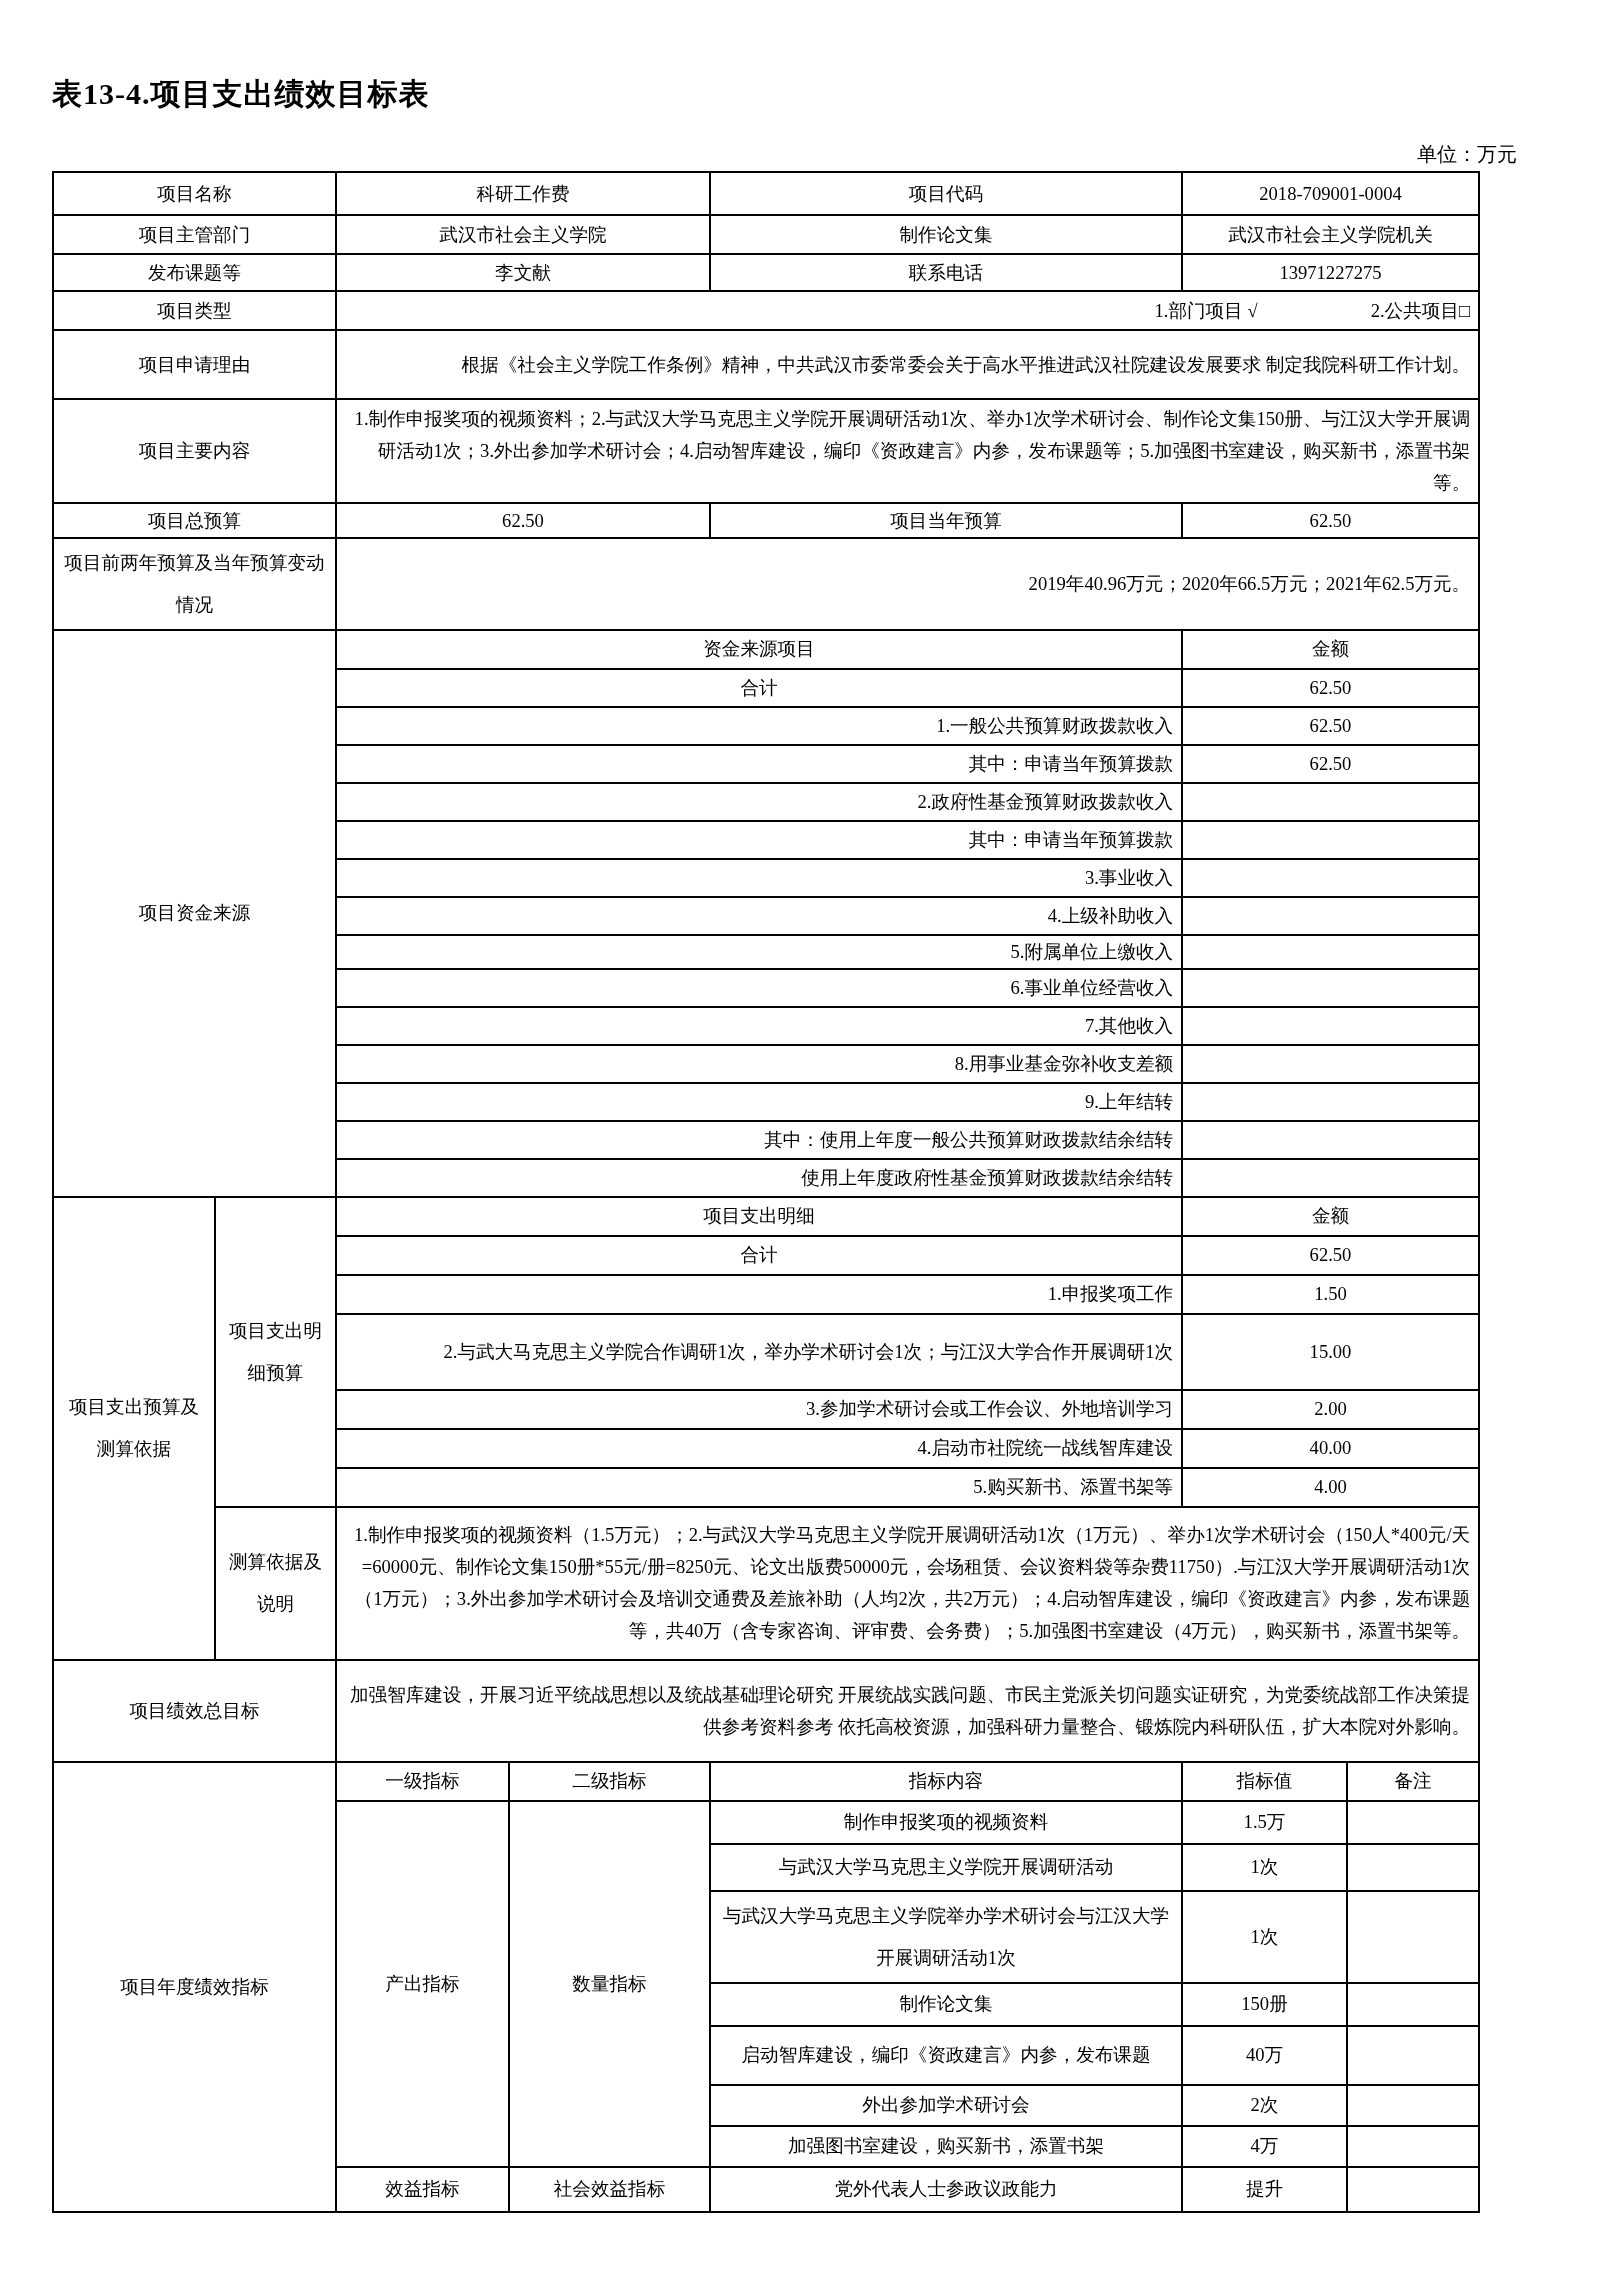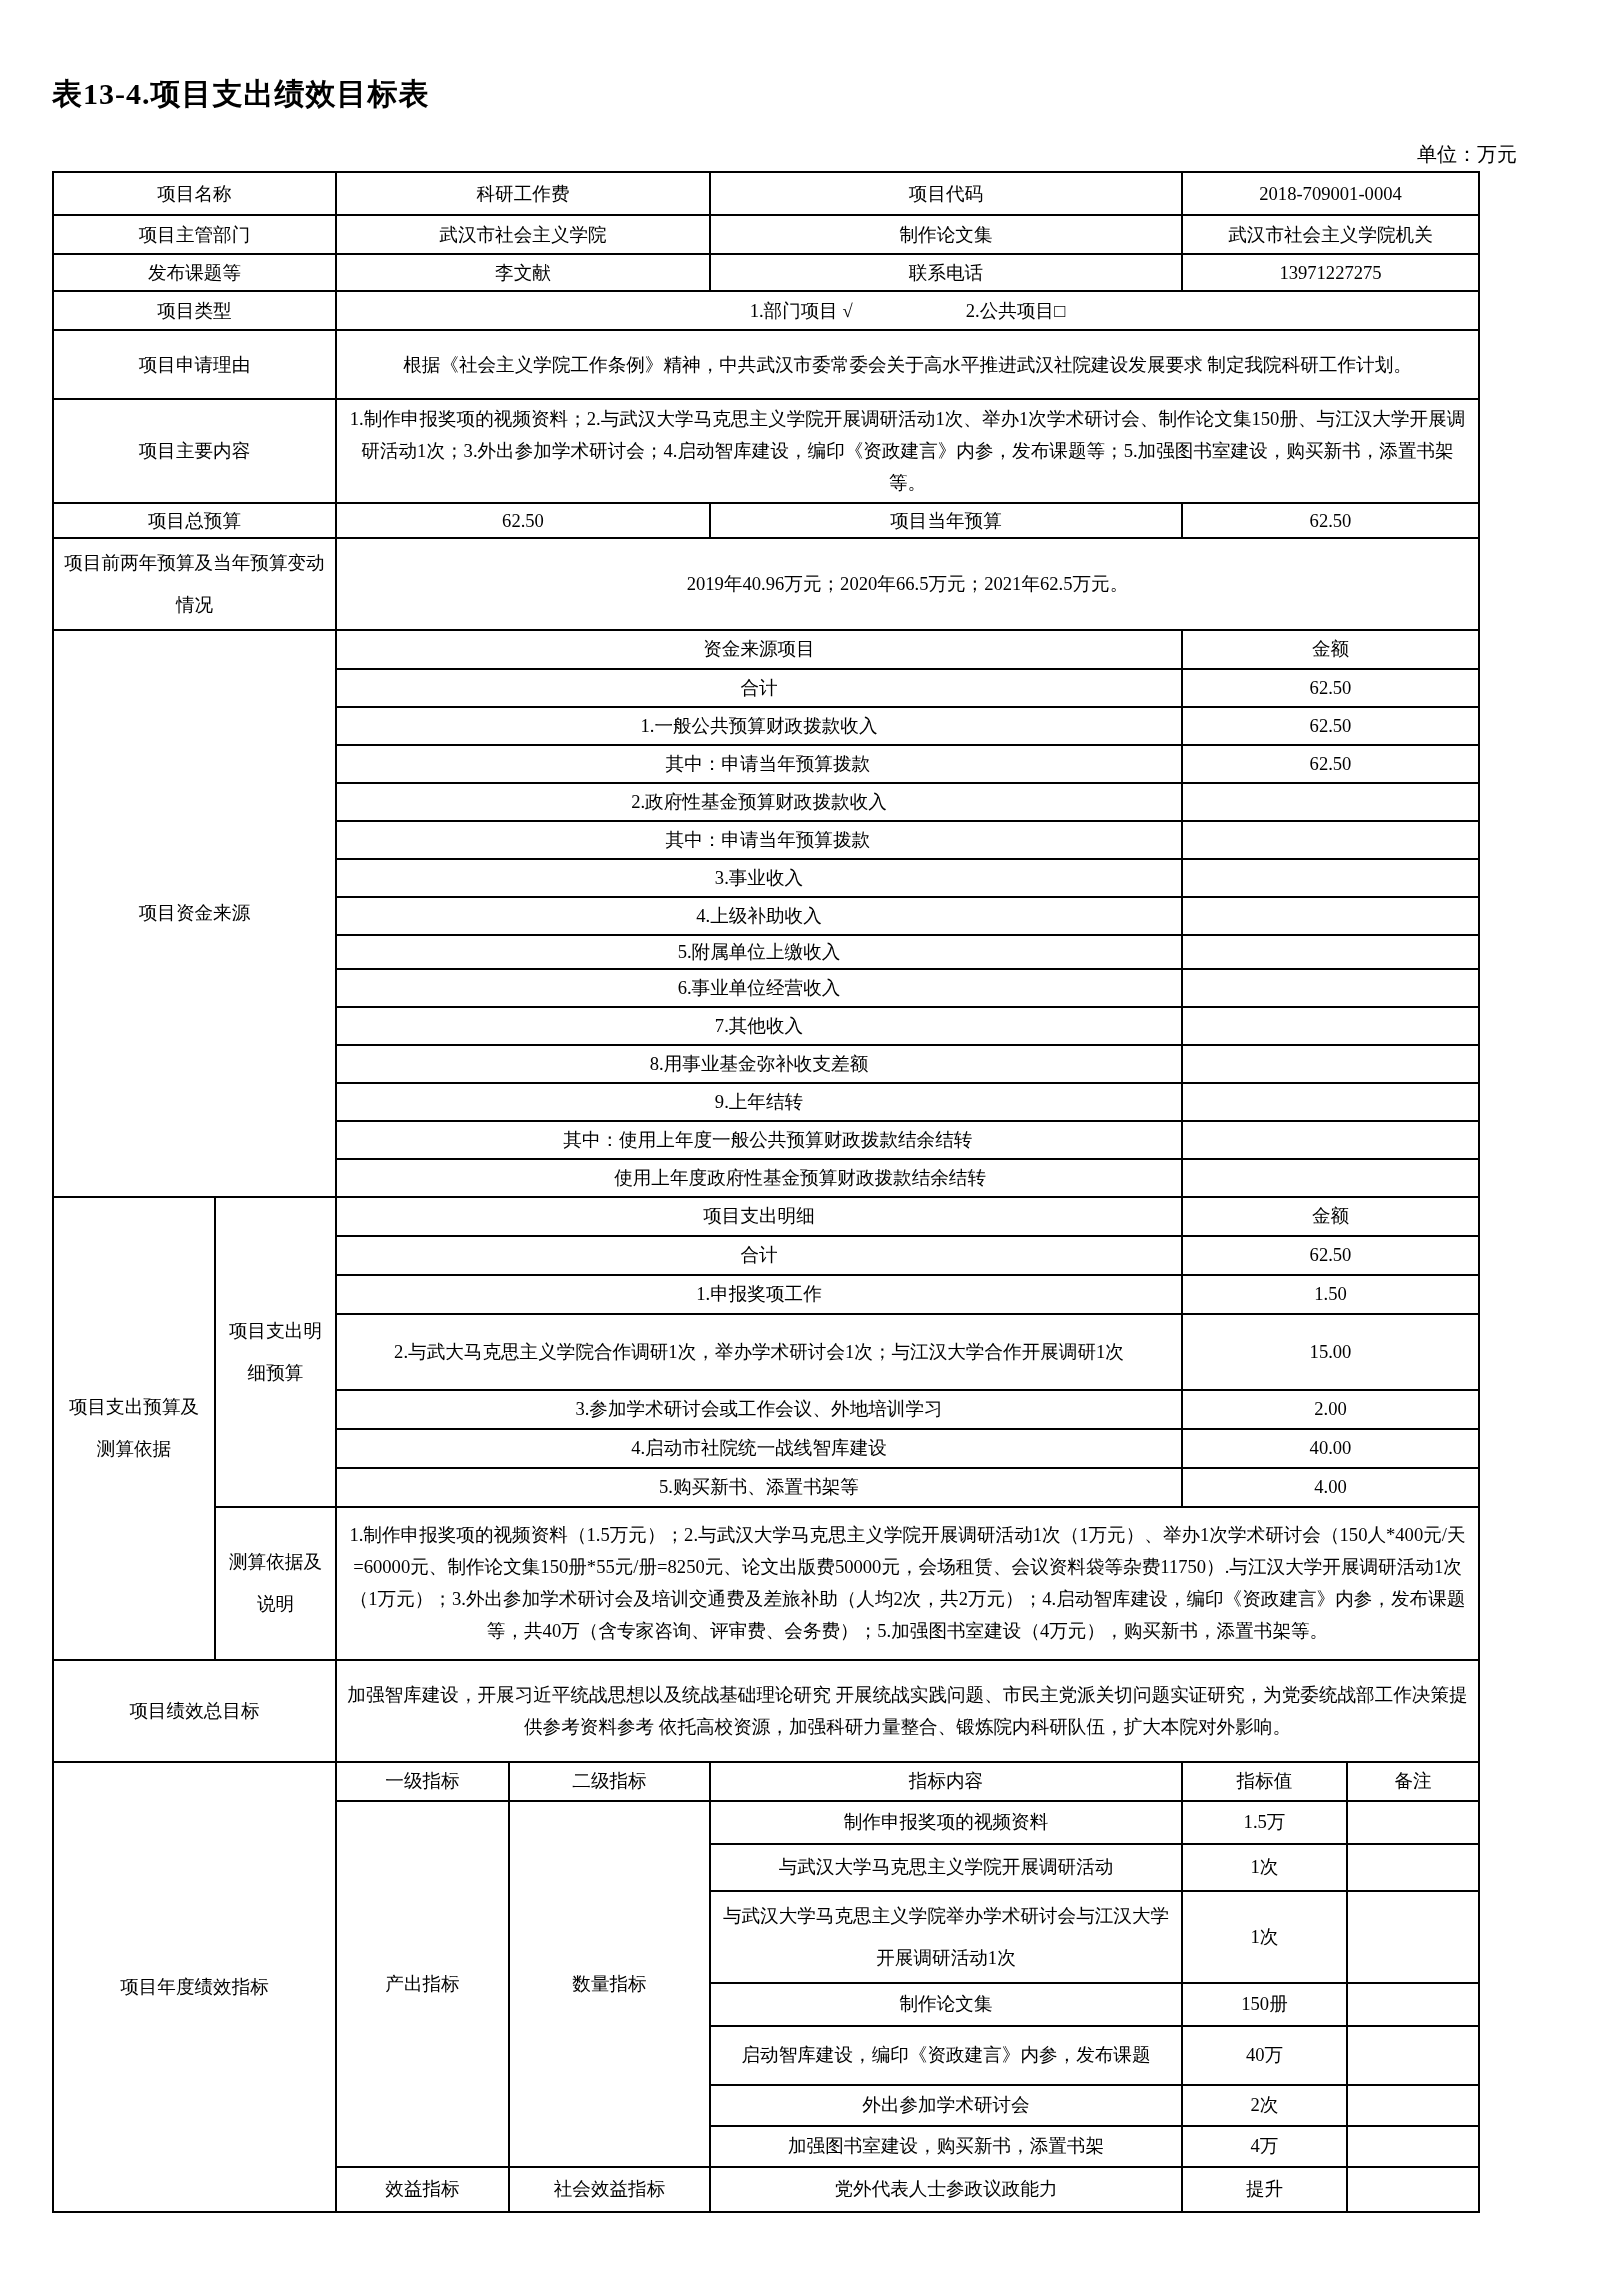--- a/index.html
+++ b/index.html
@@ -20,21 +20,21 @@
     border-collapse:collapse;table-layout:fixed;width:1426px;
     border:2.9px solid #000;
   }
   td{
     border:2px solid #000;
     border-top-width:2.9px;border-bottom-width:2.9px;
     font-size:18.6px;padding:2.9px 7.8px;vertical-align:middle;
     word-break:break-all;overflow:hidden;
   }
   .c{text-align:center;}
-  .l{text-align:center;}
+  .l{text-align:right;}
   .lh{line-height:32px;}
   .ind1{padding-left:25.5px;}
   .ind2{padding-left:90px;margin-top:18px;}
   .gap2{margin-left:113px;}
   .sec-label{line-height:42px;margin-top:16px;}
 </style>
 </head>
 <body>
 
 <div class="page">

